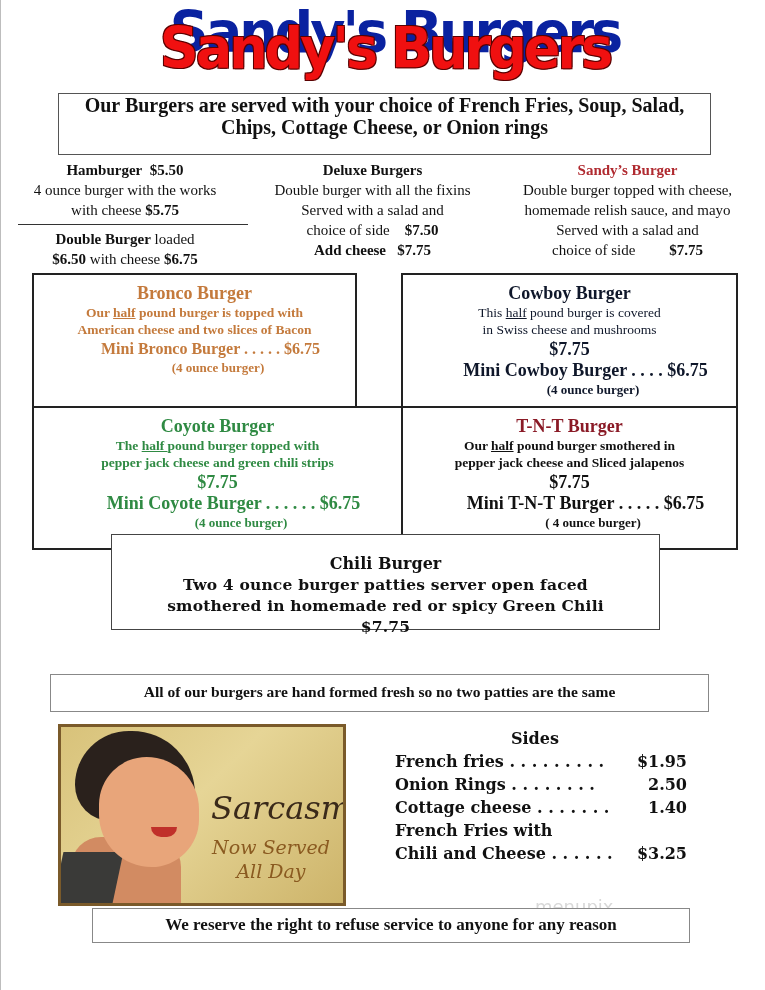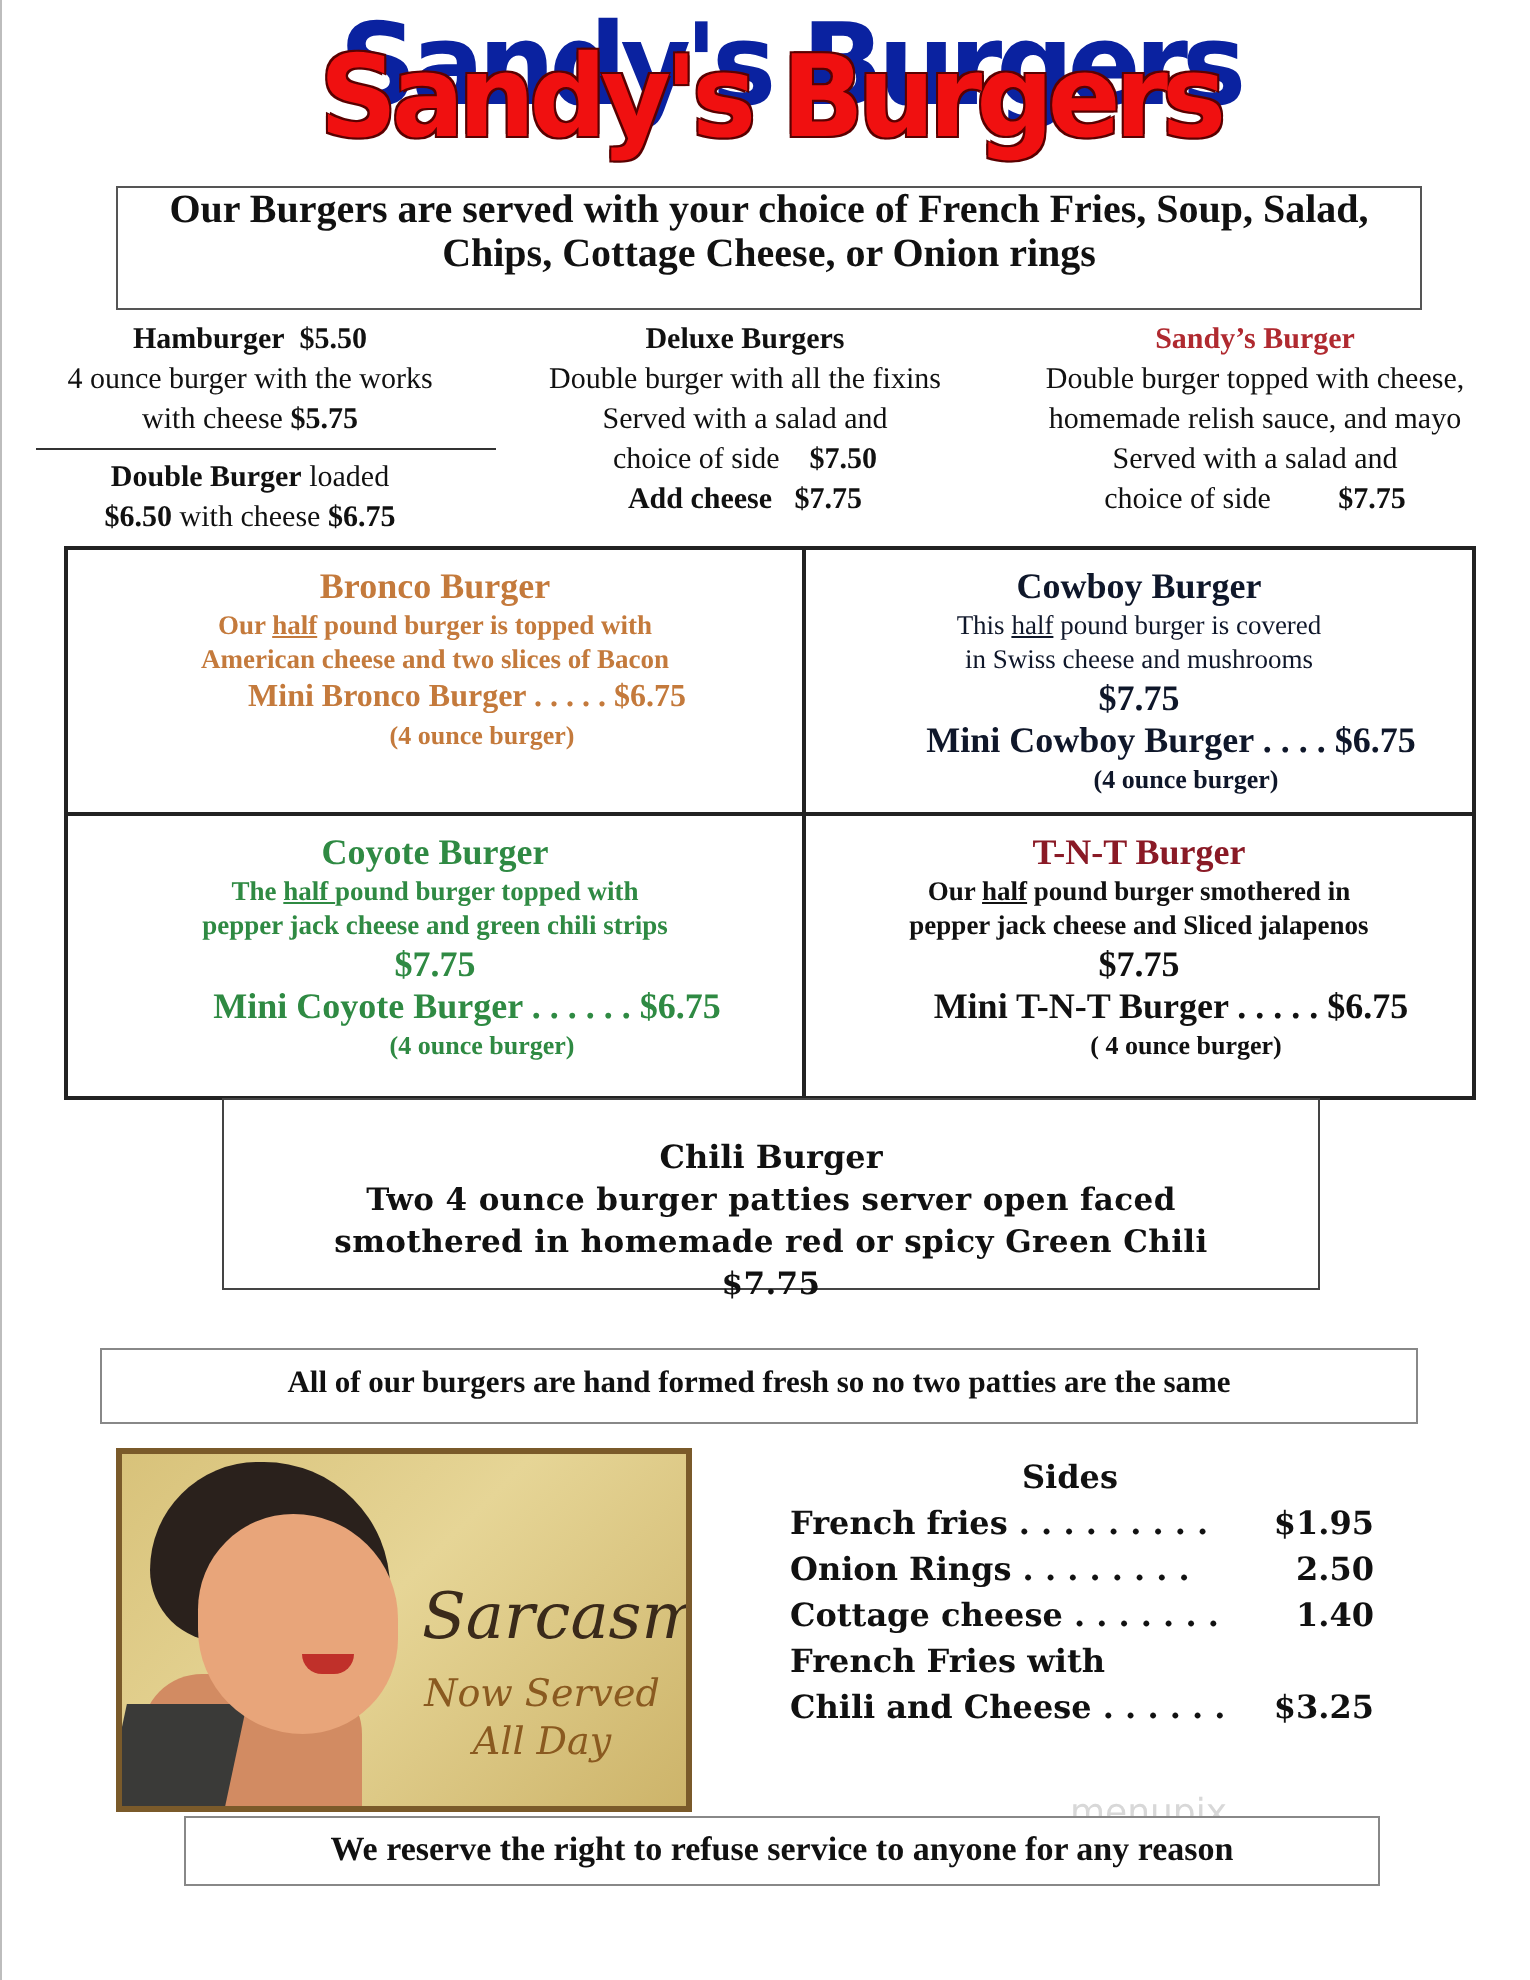--- a/index.html
+++ b/index.html
@@ -32,36 +32,36 @@
   .col { text-align:center; font-size: 15px; line-height: 20px; }
   .col b { font-weight: bold; }
   .col1 { left: 0px; top: 160px; width: 250px; }
   .col2 { left: 255px; top: 160px; width: 235px; }
   .col3 { left: 500px; top: 160px; width: 255px; }
   .col1 .rule { width: 230px; margin: 4px 0 4px 18px; border-top: 1.5px solid #333; }
   .sandys-title { color: #b02a30; font-weight: bold; }
 
   .grid { left: 32px; top: 273px; width: 706px; height: 277px; }
   .cell { position:absolute; box-sizing:border-box; border: 2px solid #222; text-align:center; background:#fff; }
-  .c1 { left:0; top:0; width:371px; height:135px; }
+  .c1 { left:0; top:0; width:325px; height:135px; }
   .c2 { left:369px; top:0; width:337px; height:135px; }
   .c3 { left:0; top:133px; width:371px; height:144px; }
   .c4 { left:369px; top:133px; width:337px; height:144px; }
   .cell .nm { font-weight:bold; font-size:18px; line-height:22px; margin-top:7px; }
   .cell .ds { font-size:13.5px; line-height:17px; }
   .cell .pr { font-weight:bold; font-size:18px; line-height:22px; }
   .cell .mini { font-weight:bold; font-size:17px; line-height:21px;padding-left:32px; }
   .cell .oz { font-weight:bold; font-size:13px; line-height:18px;padding-left:47px; }
   .u { text-decoration: underline; }
   .brown { color:#c47a3c; }
   .navy { color:#0f172a; }
   .green { color:#2f8a43; }
   .maroon { color:#8a1a26; }
 
-  .chili-box { left: 111px; top: 549px; width: 549px; height: 96px; text-align:center;
+  .chili-box { left: 111px; top: 534px; width: 549px; height: 96px; text-align:center;
     font-family: "DejaVu Serif", serif; font-weight: bold; border-color:#444; }
   .chili-box .t { font-size: 16px; line-height: 21px; margin-top: 18px; }
   .chili-box .d { font-size: 15.5px; line-height: 21px; letter-spacing: 0.2px; }
 
   .fresh-box { left: 50px; top: 674px; width: 659px; height: 38px; text-align:center;
     font-weight: bold; font-size: 15.5px; line-height: 34px; border-color:#888; }
 
   .poster { left: 58px; top: 724px; width: 288px; height: 182px;
     background: linear-gradient(135deg,#d8c27a 0%,#e6d596 45%,#cdb46a 100%);
     border: 3px solid #7a5a2a; box-sizing:border-box; overflow:hidden; }

